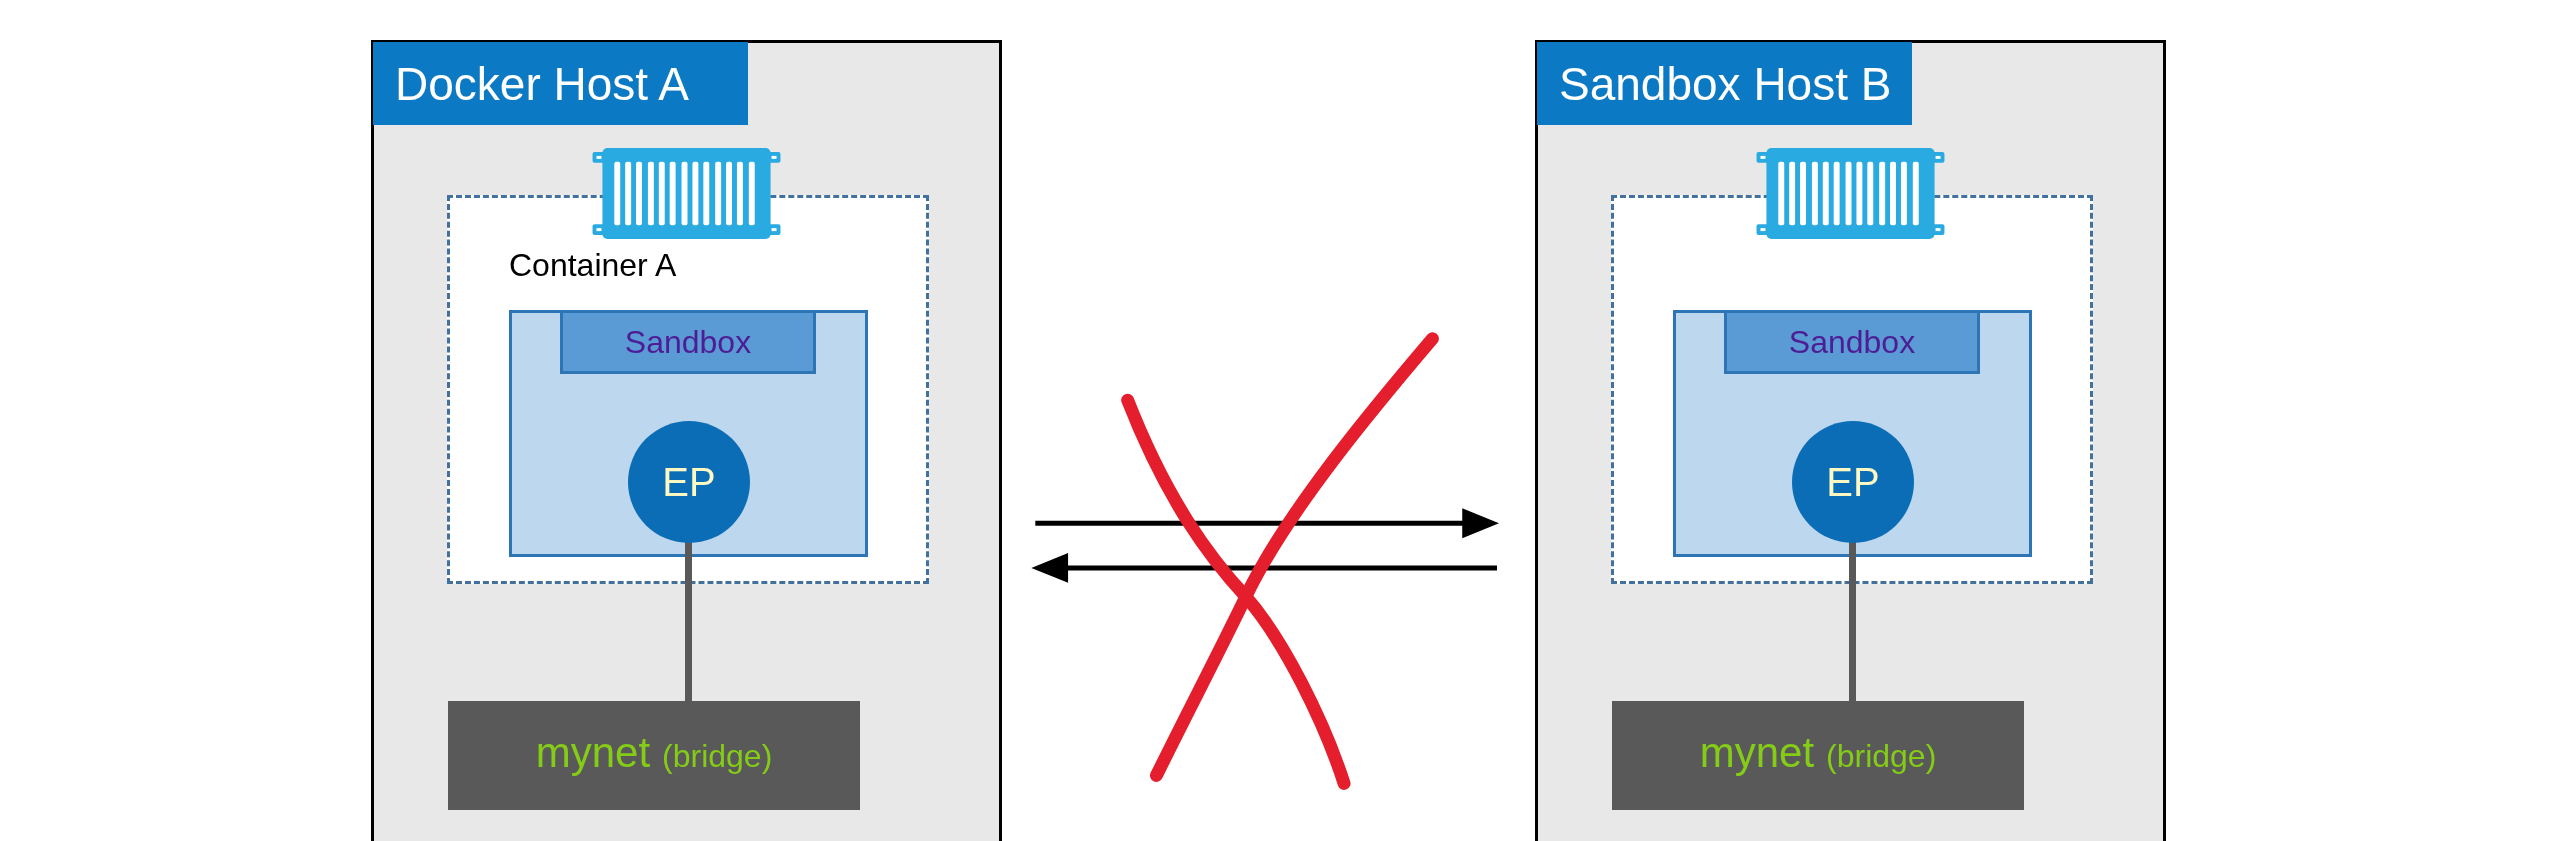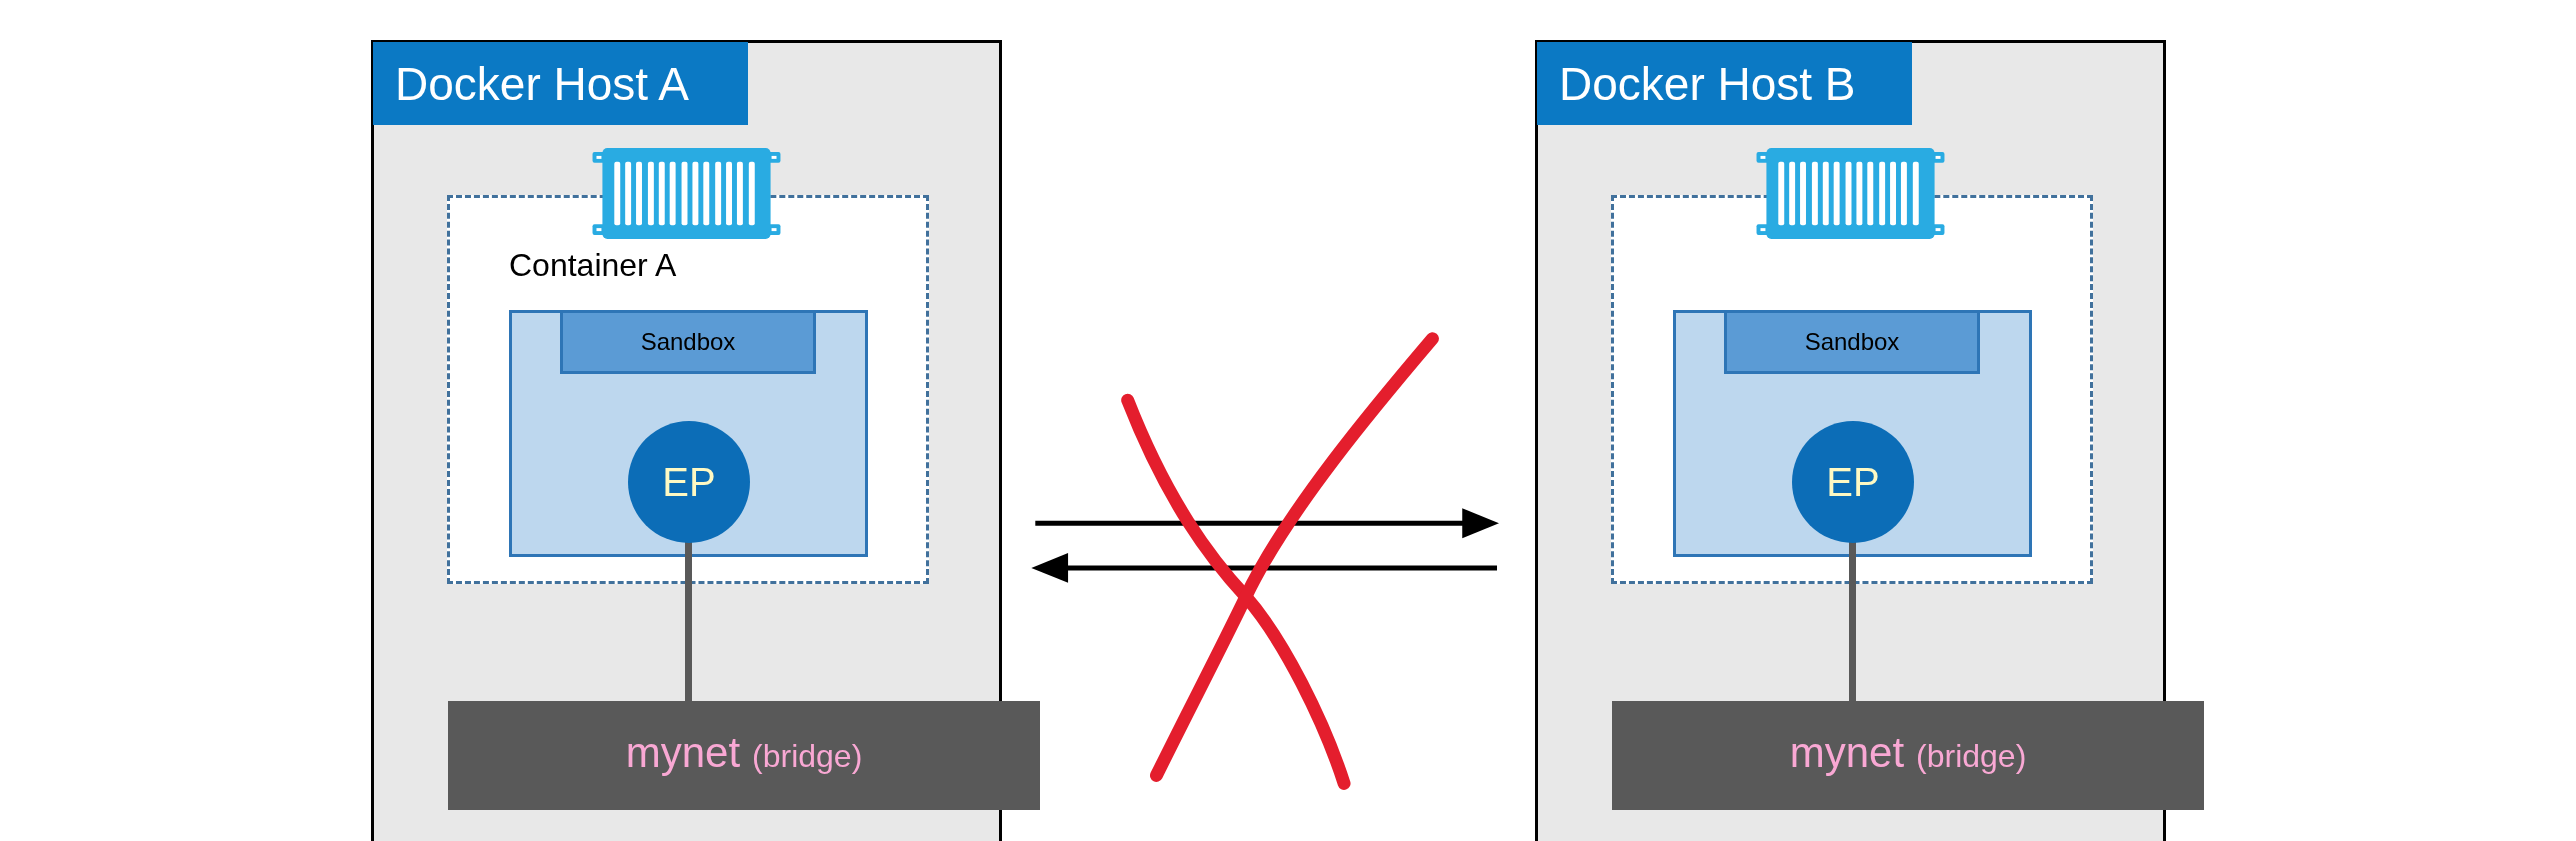--- a/index.html
+++ b/index.html
@@ -43,34 +43,34 @@
     position:absolute;left:135px;top:201px;width:358px;height:42px;
     color:#000000;font-size:32px;text-align:left;line-height:42px;
   }
   .sandbox{
     position:absolute;left:135px;top:267px;width:359px;height:247px;
     background:var(--sandbox-fill);border:3px solid var(--sandbox-border);
   }
   .sandbox-header{
     position:absolute;left:186px;top:267px;width:256px;height:64px;
     background:var(--sandbox-header);border:3px solid var(--sandbox-border);
-    color:#000000;font-size:24px;display:flex;align-items:center;justify-content:center;
+    color:#4c1d95;font-size:32px;display:flex;align-items:center;justify-content:center;
   }
   .connector{
     position:absolute;left:311px;top:497px;width:7px;height:164px;
     background:var(--network-gray);
   }
   .endpoint{
     position:absolute;left:254px;top:378px;width:122px;height:122px;
     background:var(--endpoint-blue);border-radius:50%;
     color:#fef9c3;font-size:40px;display:flex;align-items:center;justify-content:center;
   }
   .network{
-    position:absolute;left:74px;top:658px;width:592px;height:109px;
-    background:var(--network-gray);color:#f9a8d4;
+    position:absolute;left:74px;top:658px;width:412px;height:109px;
+    background:var(--network-gray);color:#84cc16;
     display:flex;align-items:baseline;justify-content:center;
   }
   .network-inner{display:flex;align-items:baseline;margin-top:28px;}
   .network-name{font-size:42px;}
   .network-type{font-size:32px;margin-left:12px;}
   .overlay{
     position:absolute;left:0;top:0;width:2576px;height:841px;pointer-events:none;
   }
 </style>
 </head>
@@ -117,21 +117,21 @@
 
   <div class="network">
     <div class="network-inner">
       <span class="network-name">mynet</span>
       <span class="network-type">(bridge)</span>
     </div>
   </div>
 </div>
 
 <div class="host host-b">
-  <div class="host-header">Docker Host B</div>
+  <div class="host-header">Sandbox Host B</div>
 
   <div class="ns-box"></div>
 
   <div class="sandbox"></div>
   <div class="sandbox-header">Sandbox</div>
 
   <div class="connector"></div>
   <div class="endpoint">EP</div>
 
   <svg class="container-icon" viewBox="0 0 190 92">

